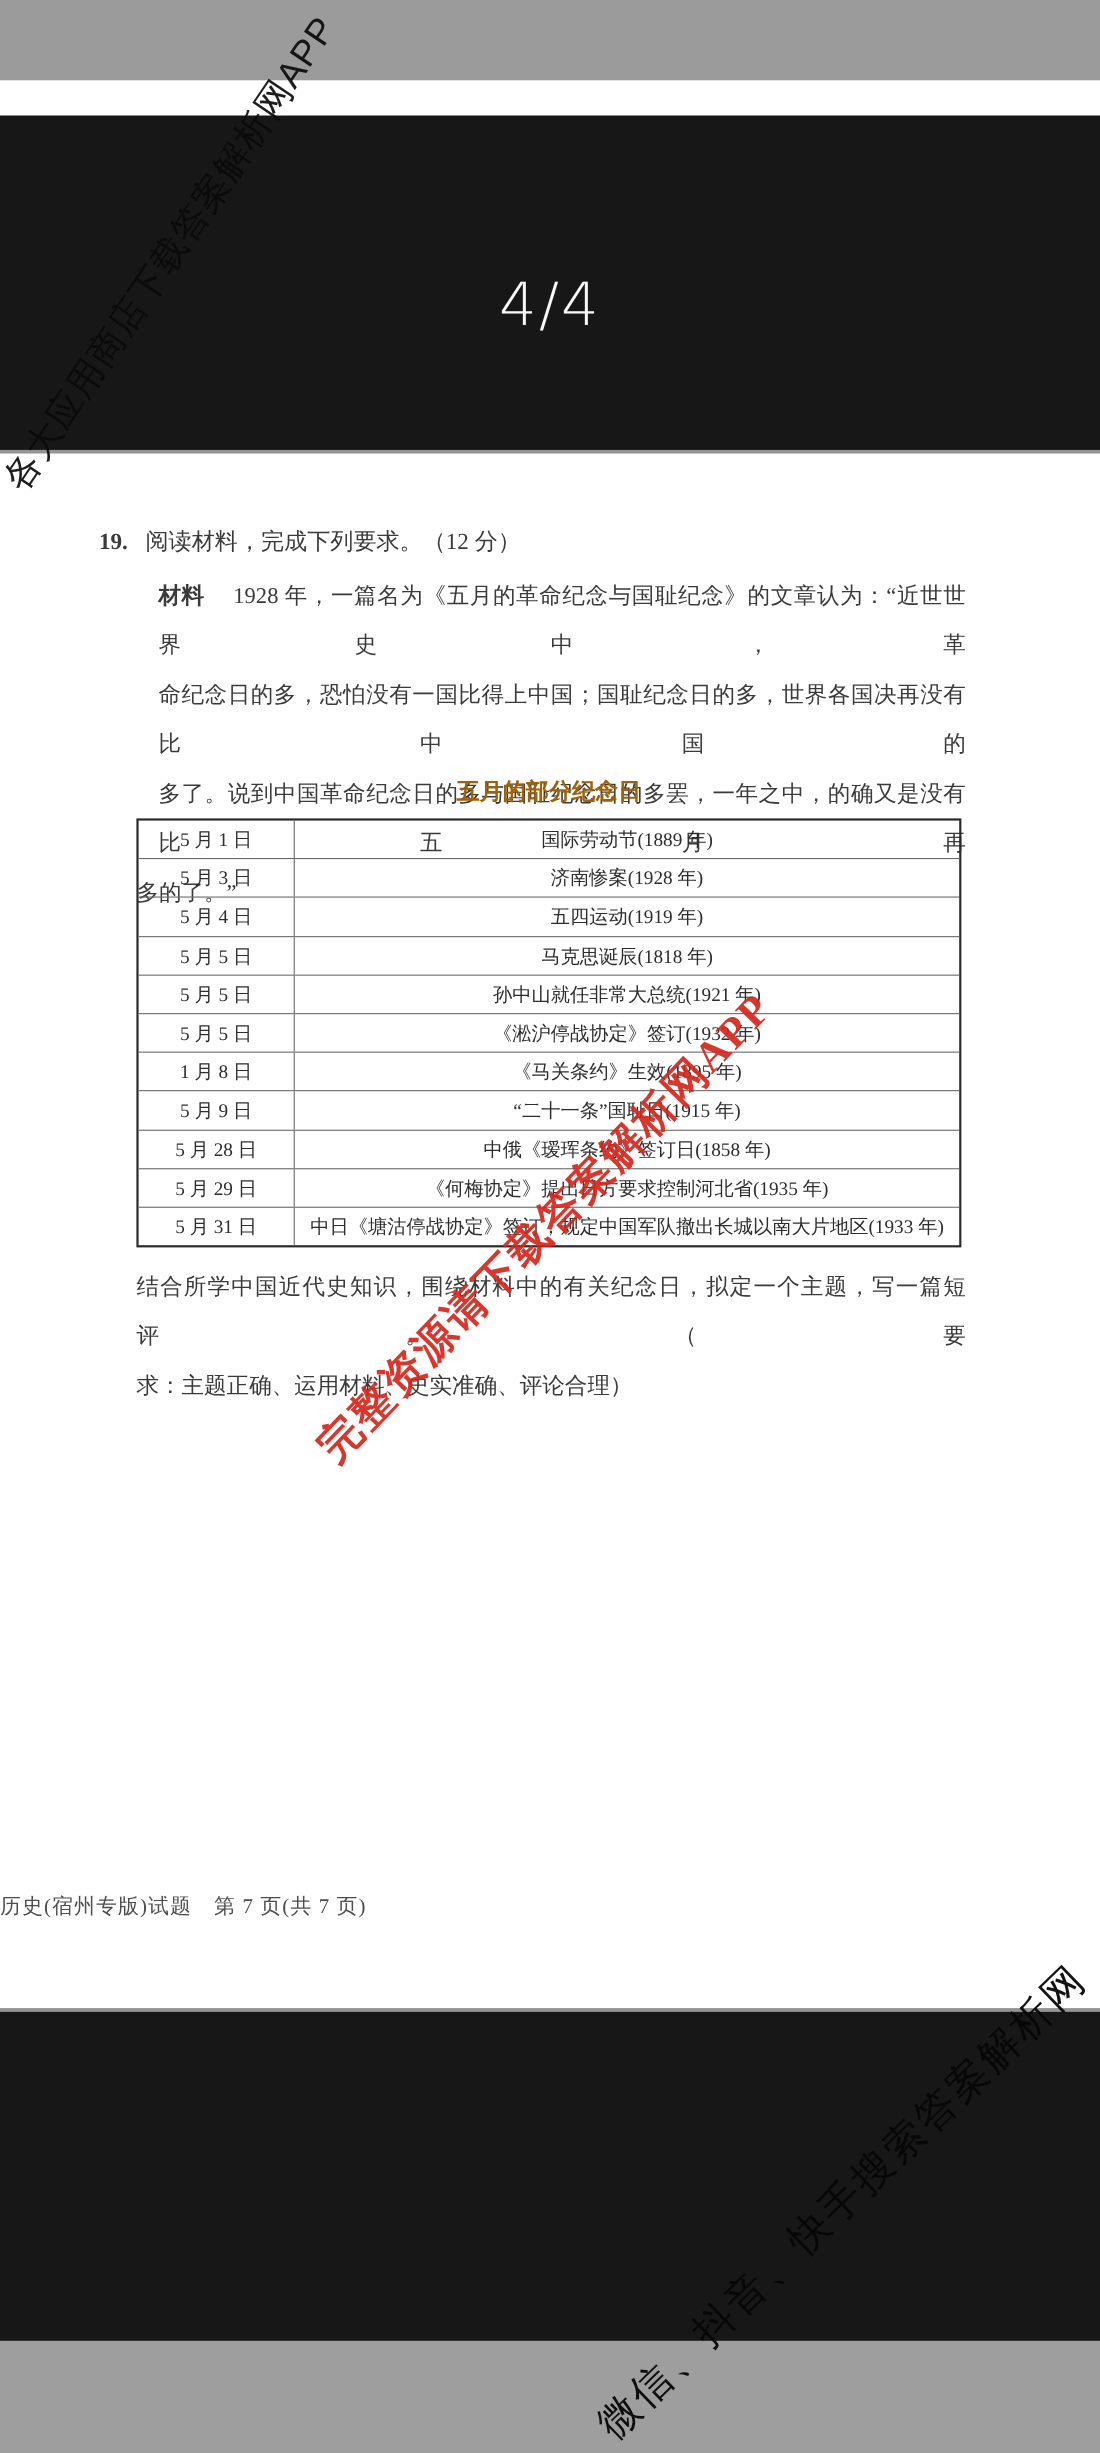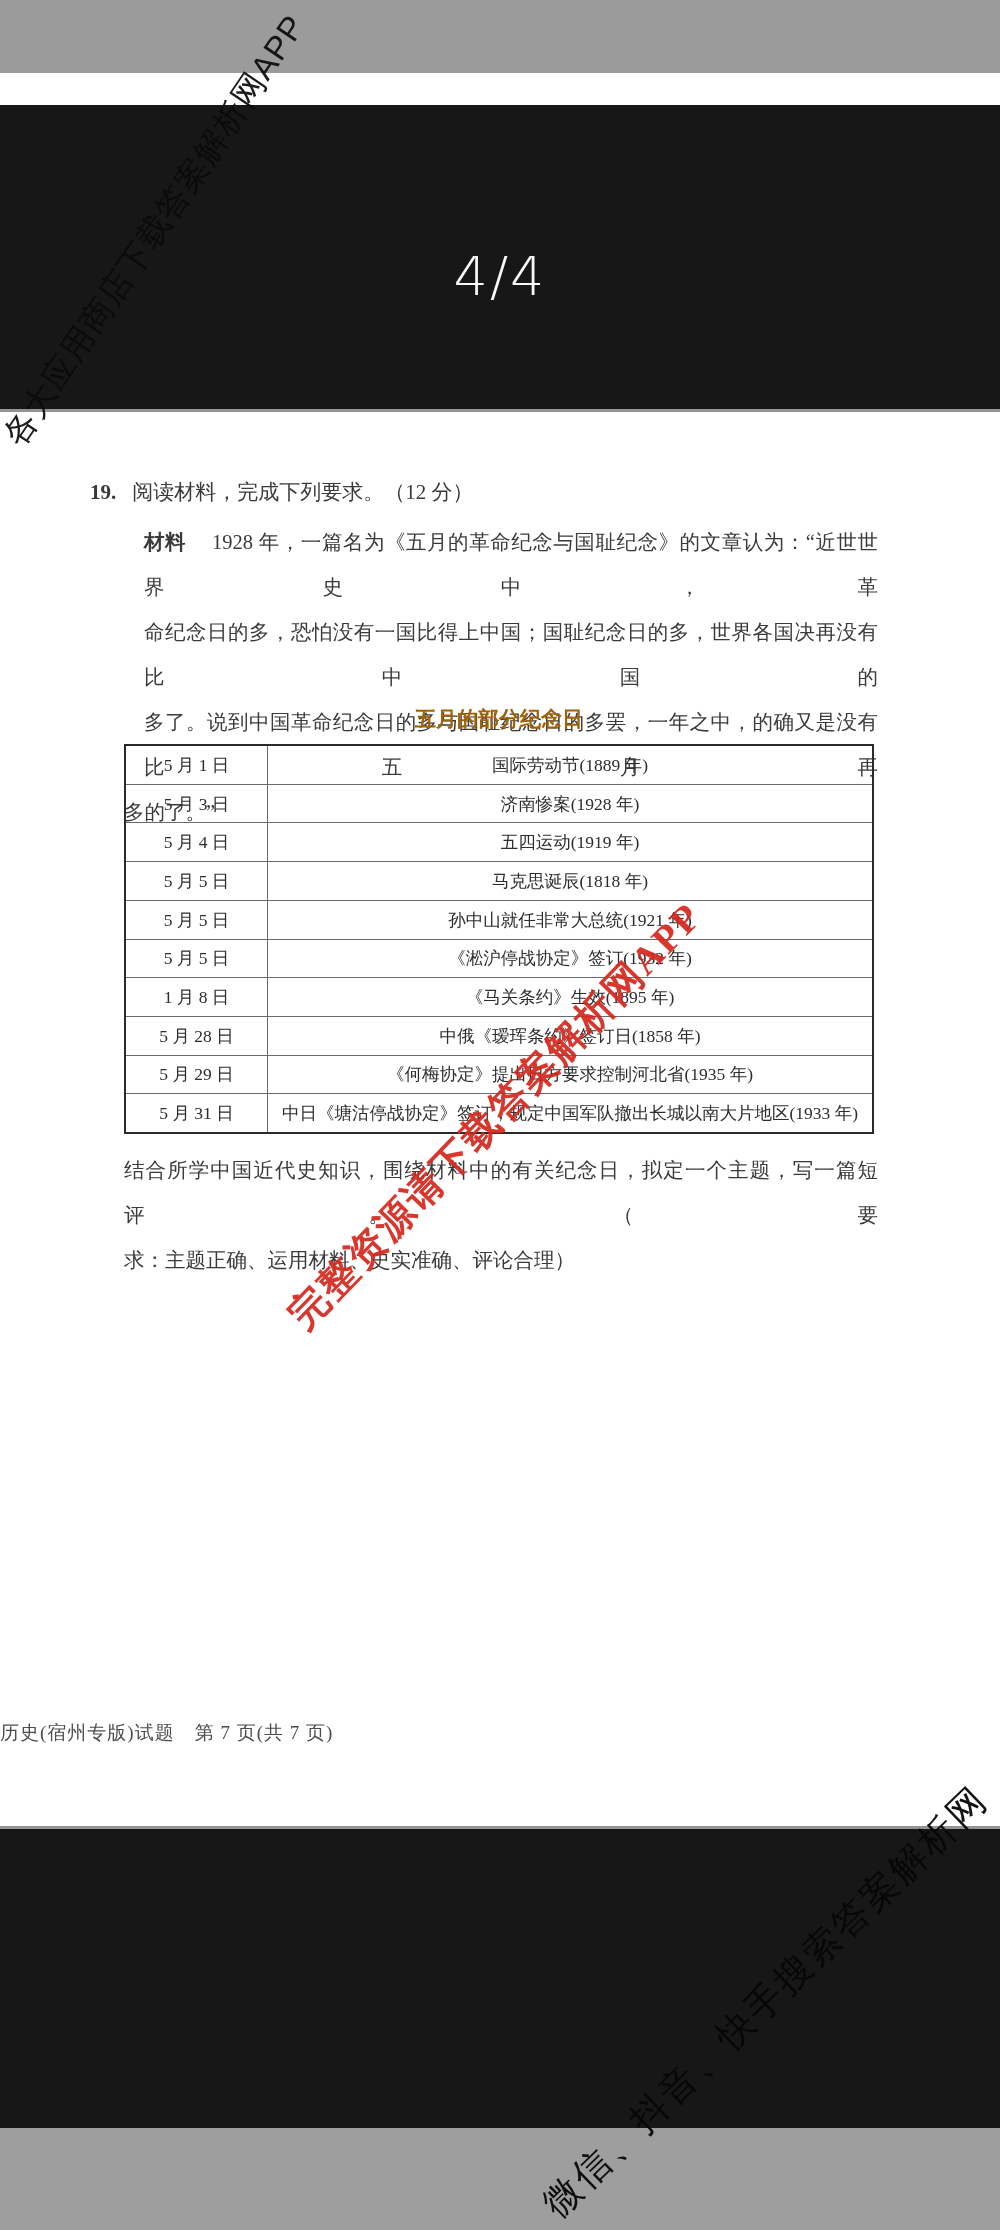--- a/index.html
+++ b/index.html
@@ -123,20 +123,24 @@
   <div class="trow">
     <div class="c-date">5 月 5 日</div>
     <div class="c-event">《淞沪停战协定》签订(1932 年)</div>
   </div>
 
   <div class="trow">
     <div class="c-date">1 月 8 日</div>
     <div class="c-event">《马关条约》生效(1895 年)</div>
   </div>
 
+  <div class="trow">
+    <div class="c-date">5 月 9 日</div>
+    <div class="c-event">“二十一条”国耻日(1915 年)</div>
+  </div>
 
   <div class="trow">
     <div class="c-date">5 月 28 日</div>
     <div class="c-event">中俄《瑷珲条约》签订日(1858 年)</div>
   </div>
 
   <div class="trow">
     <div class="c-date">5 月 29 日</div>
     <div class="c-event">《何梅协定》提出日方要求控制河北省(1935 年)</div>
   </div>

